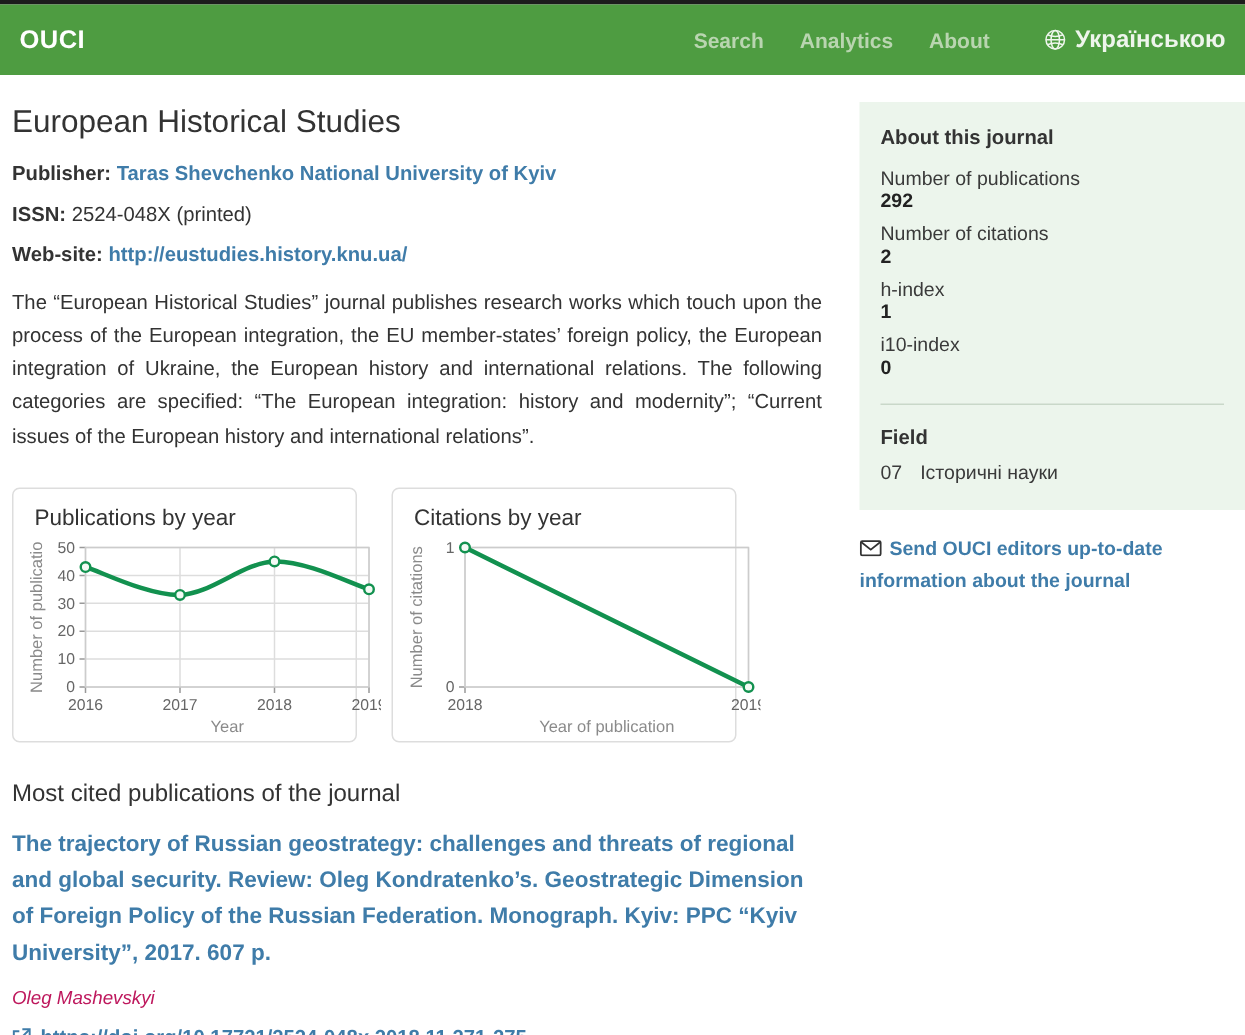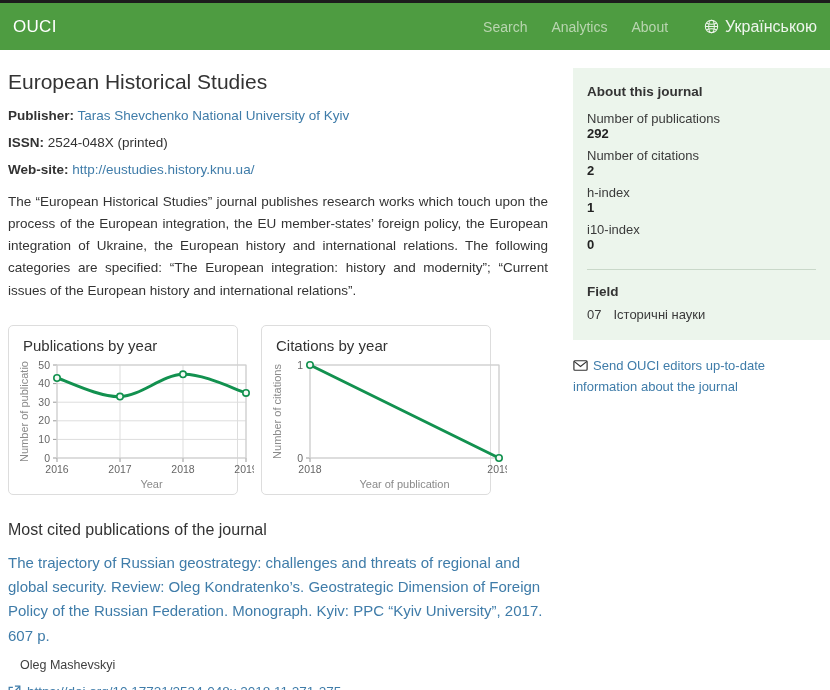--- a/index.html
+++ b/index.html
@@ -2,21 +2,21 @@
 <html><head>
 <meta charset="utf-8">
 <style>
   * { box-sizing: border-box; }
   html,body { margin:0; padding:0; }
   body {
     width: 830px; height: 690px; overflow: hidden;
     font-family: "Liberation Sans", sans-serif;
     color: #333; background: #fff; font-size: 13.5px;
   }
-  a { text-decoration: none; color: #3f7ca9; cursor: pointer; }
+  a { text-decoration: none; color: #3f7ca9; cursor: pointer; font-weight: bold; }
 
   
   .topstrip { height: 3px; background: #1c1c1c; }
   .navbar {
     height: 47px; background: #4e9c41;
     display: flex; align-items: center; padding: 0 13px;
   }
   .brand { color: #fff; font-size: 17px; letter-spacing: .3px; margin-right: auto; }
   .nav-link { color: #b9d5b0; font-size: 14px; margin-left: 24px; }
   .lang { color: #eef5ec; font-size: 16px; margin-left: 36px; display:flex; align-items:center; gap:6px; }
@@ -37,21 +37,21 @@
   .charts-row { display: flex; gap: 23px; margin-top: 23px; }
   .chart-card {
     width: 230px; height: 170px; background: #fff;
     border: 1px solid #ddd; border-radius: 5px; padding: 9px 10px 2px 10px;
   }
   .chart-title { font-size: 15px; color: #333; margin: 2px 0 2px 4px; }
 
   
   h2.section-title { font-size: 16px; font-weight: 400; color: #333; margin: 26px 0 12px; }
   .pub-title { display:block; font-size: 15px; line-height: 1.62; }
-  .pub-author { color: #404040; font-size: 12.5px; margin: 10px 12px 12px; }
+  .pub-author { color: #be185d; font-size: 12.5px; margin: 10px 0 12px; font-style: italic; }
   .doi-line { font-size: 13.5px; margin: 0 0 14px; display: flex; align-items: center; gap: 6px; }
   .ext-icon { width: 13px; height: 13px; flex: 0 0 13px; }
 
   
   .side-box { background: #ecf5ec; padding: 16px 14px 18px 14px; margin-top: 18px; }
   .side-box .box-title { font-weight: 700; font-size: 13.5px; margin-bottom: 8px; }
   .stat-row { display: flex; justify-content: space-between; font-size: 13px; padding: 3.5px 0; color: #3a3a3a; flex-direction: column; }
   .stat-row .val { font-weight: 700; color: #222; }
   .side-divider { border: 0; border-top: 1px solid #c9d8c9; margin: 14px 0; }
   .field-row { display: flex; gap: 12px; font-size: 13px; color: #3a3a3a; margin-top: 8px; }

